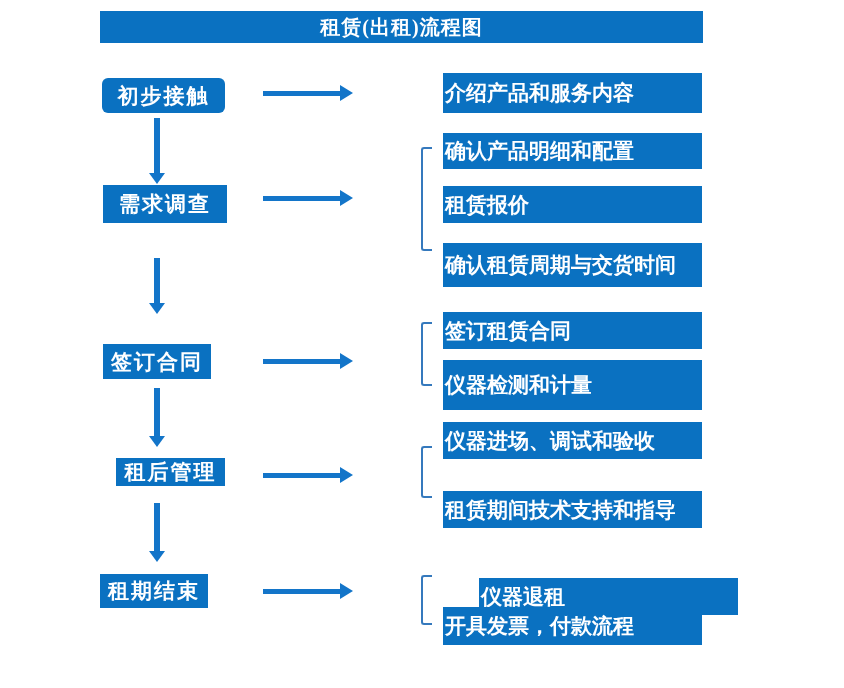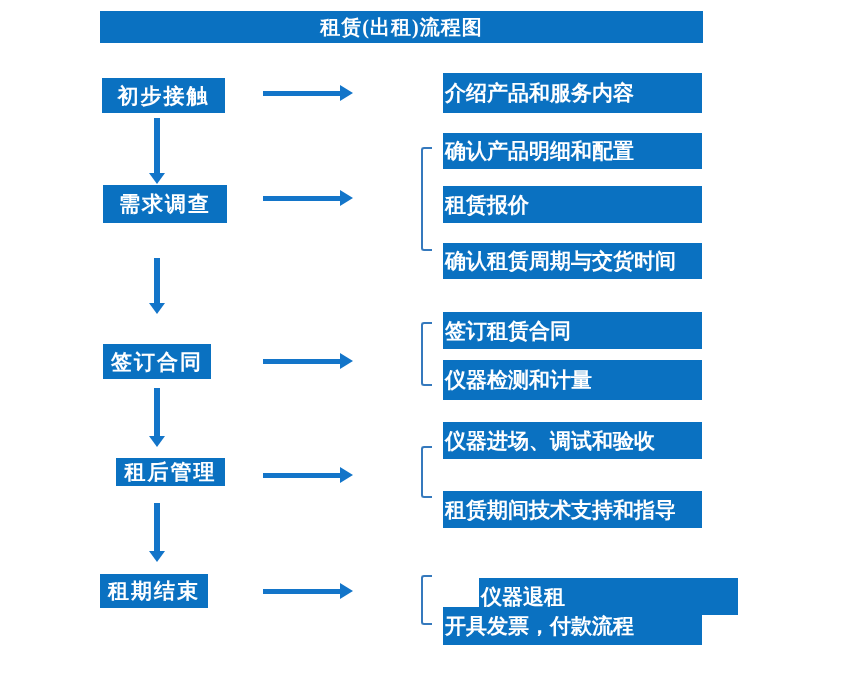--- a/index.html
+++ b/index.html
@@ -73,32 +73,32 @@
 </style>
 </head>
 <body>
 
 <div class="canvas">
 
   <div class="title-bar">
     <span>租赁(出租)流程图</span>
   </div>
 
-  <div class="stage" style="left:102px; top:78px;  width:123px; height:35px;">初步接触</div>
+  <div class="stage" style="left:102px; top:78px;  width:123px; height:35px;border-radius:6px;">初步接触</div>
   <div class="stage" style="left:103px; top:344px; width:108px; height:35px;">签订合同</div>
   <div class="stage" style="left:103px; top:185px; width:124px; height:38px;">需求调查</div>
   <div class="stage" style="left:116px; top:458px; width:109px; height:28px;">租后管理</div>
   <div class="stage" style="left:100px; top:574px; width:108px; height:34px;">租期结束</div>
 
   <div class="detail" style="top:73px;  height:40px;">介绍产品和服务内容</div>
   <div class="detail" style="top:133px; height:36px;">确认产品明细和配置</div>
   <div class="detail" style="top:186px; height:37px;">租赁报价</div>
-  <div class="detail" style="top:243px; height:36px;">确认租赁周期与交货时间</div>
+  <div class="detail" style="top:243px; height:44px;">确认租赁周期与交货时间</div>
   <div class="detail" style="top:312px; height:37px;">签订租赁合同</div>
-  <div class="detail" style="top:360px; height:40px;">仪器检测和计量</div>
+  <div class="detail" style="top:360px; height:50px;">仪器检测和计量</div>
   <div class="detail" style="top:422px; height:37px;">仪器进场、调试和验收</div>
   <div class="detail" style="top:491px; height:37px;">租赁期间技术支持和指导</div>
   <div class="detail" style="top:578px; height:37px;margin-left:36px;">仪器退租</div>
   <div class="detail" style="top:607px; height:38px;">开具发票，付款流程</div>
 
   <div class="h-arrow" style="top:85px;">
       <div class="shaft"></div>
       <div class="head"></div>
     </div>
   <div class="h-arrow" style="top:190px;">

